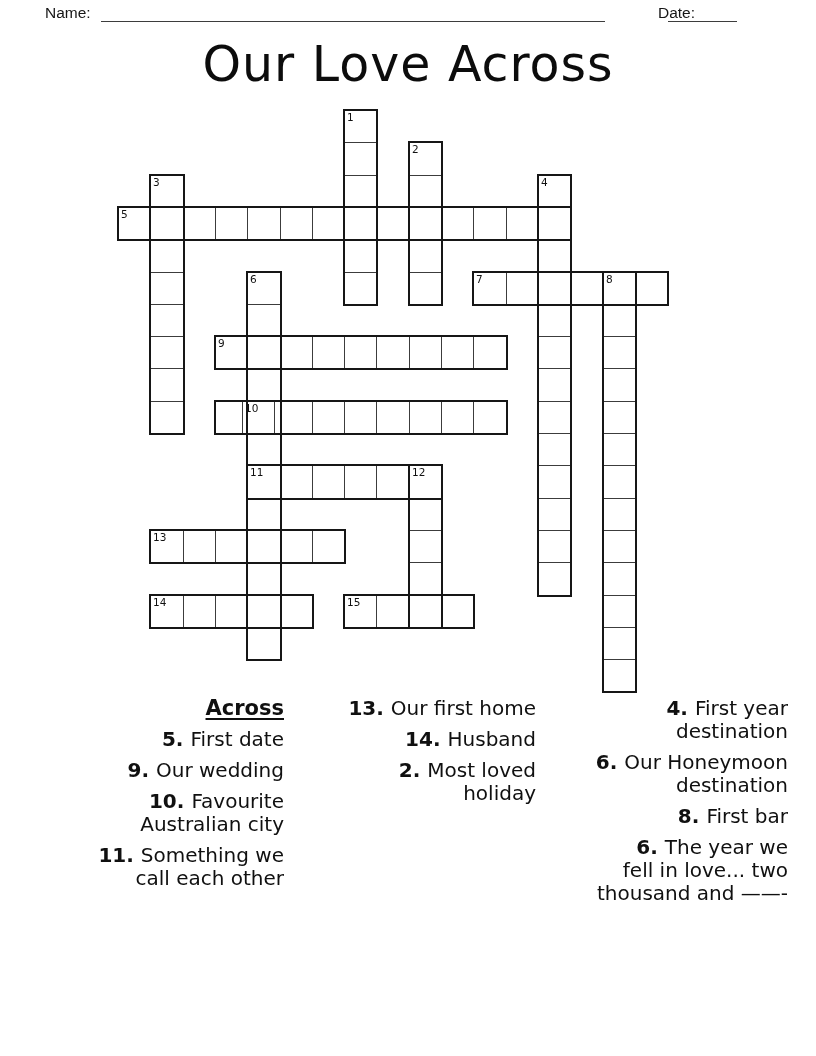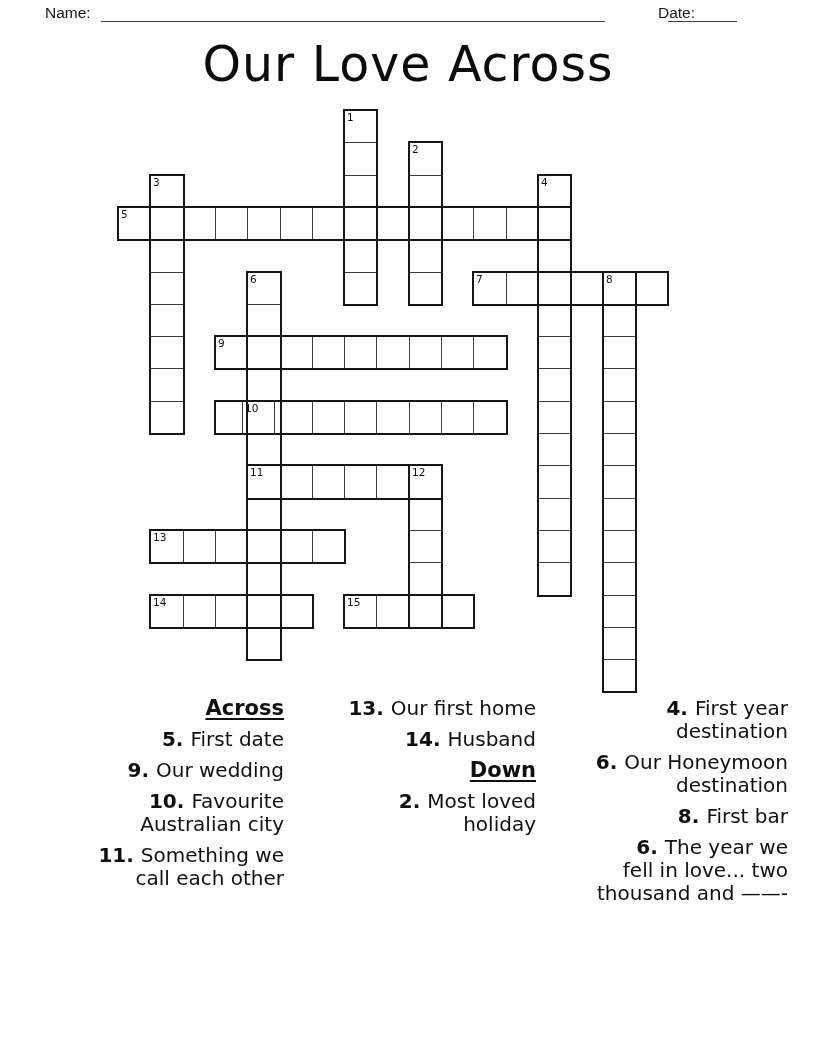--- a/index.html
+++ b/index.html
@@ -198,21 +198,20 @@
       <p class="clue"><span class="num">5.</span><span class="txt">First date</span></p>
       <p class="clue"><span class="num">9.</span><span class="txt">Our wedding</span></p>
       <p class="clue"><span class="num">10.</span><span class="txt">Favourite
 Australian city</span></p>
       <p class="clue"><span class="num">11.</span><span class="txt">Something we
 call each other</span></p>
     </div>
   <div class="clue-col" style="left:290px;width:246px;" id="clue-col-2">
       <p class="clue"><span class="num">13.</span><span class="txt">Our first home</span></p>
       <p class="clue"><span class="num">14.</span><span class="txt">Husband</span></p>
-      <p class="clue-heading">Down</p>
       <p class="clue"><span class="num">2.</span><span class="txt">Most loved
 holiday</span></p>
     </div>
   <div class="clue-col" style="left:536px;width:252px;" id="clue-col-3">
       <p class="clue"><span class="num">4.</span><span class="txt">First year
 destination</span></p>
       <p class="clue"><span class="num">6.</span><span class="txt">Our Honeymoon
 destination</span></p>
       <p class="clue"><span class="num">8.</span><span class="txt">First bar</span></p>
       <p class="clue"><span class="num">6.</span><span class="txt">The year we

